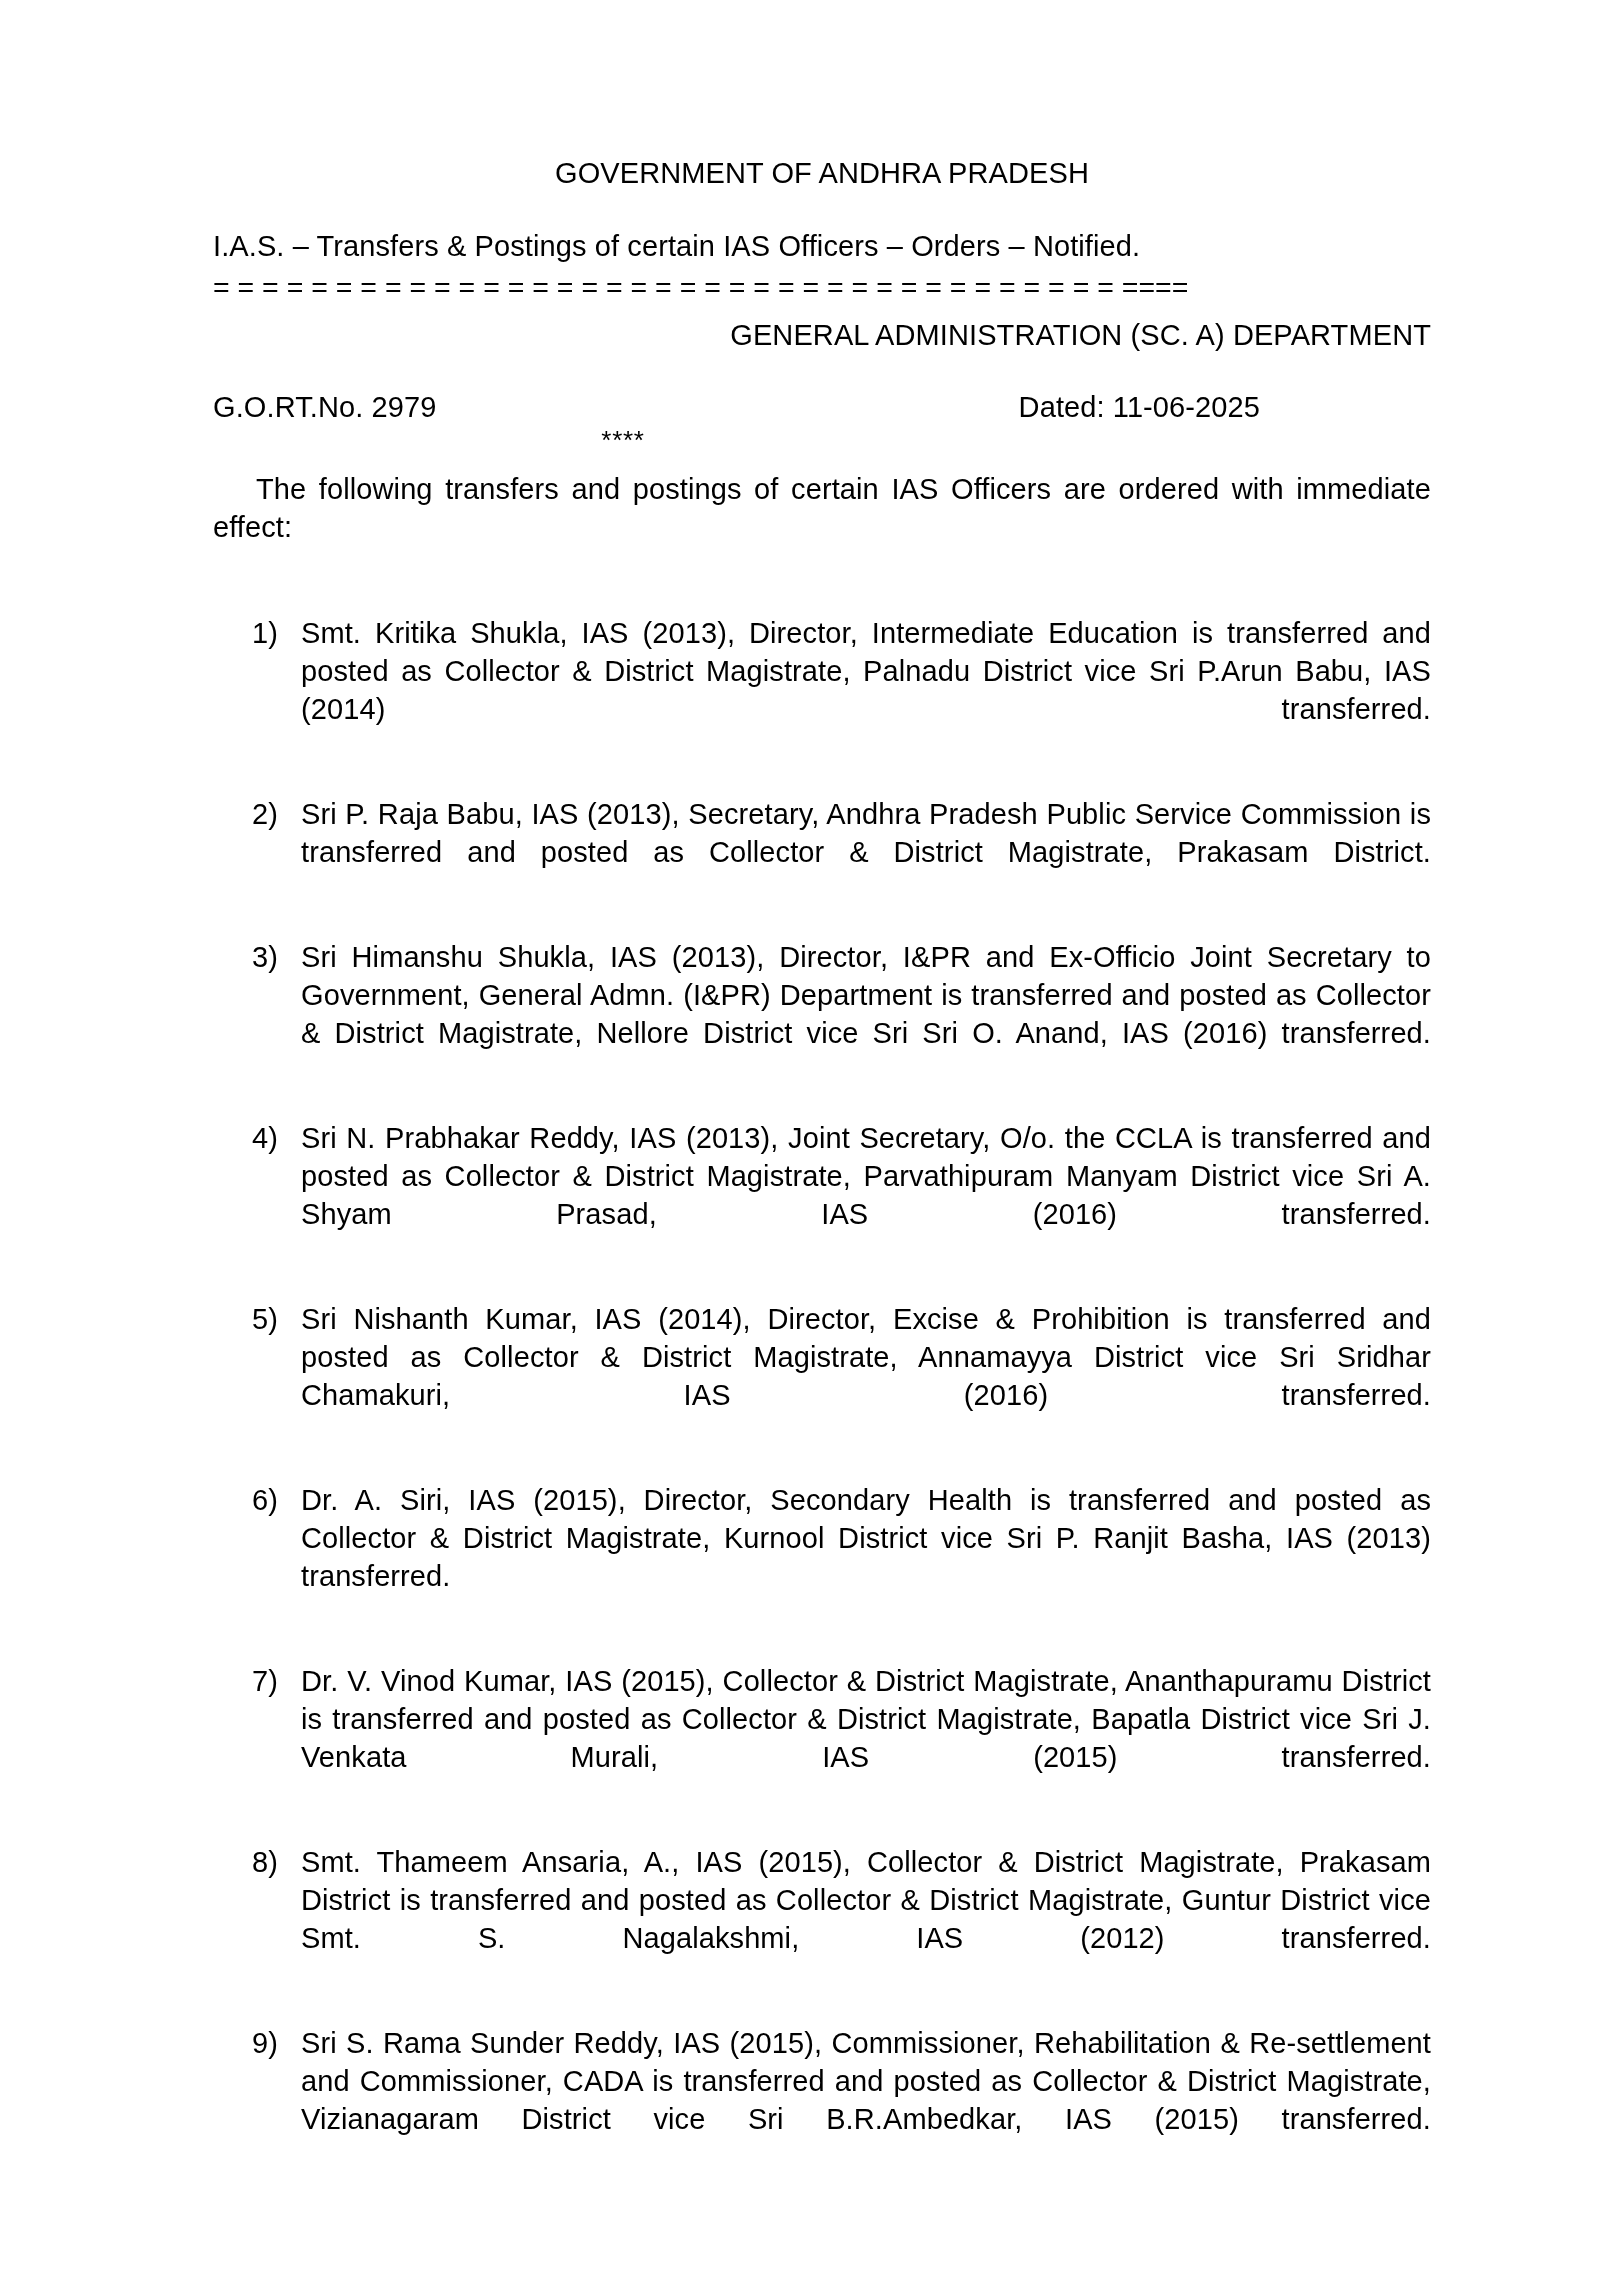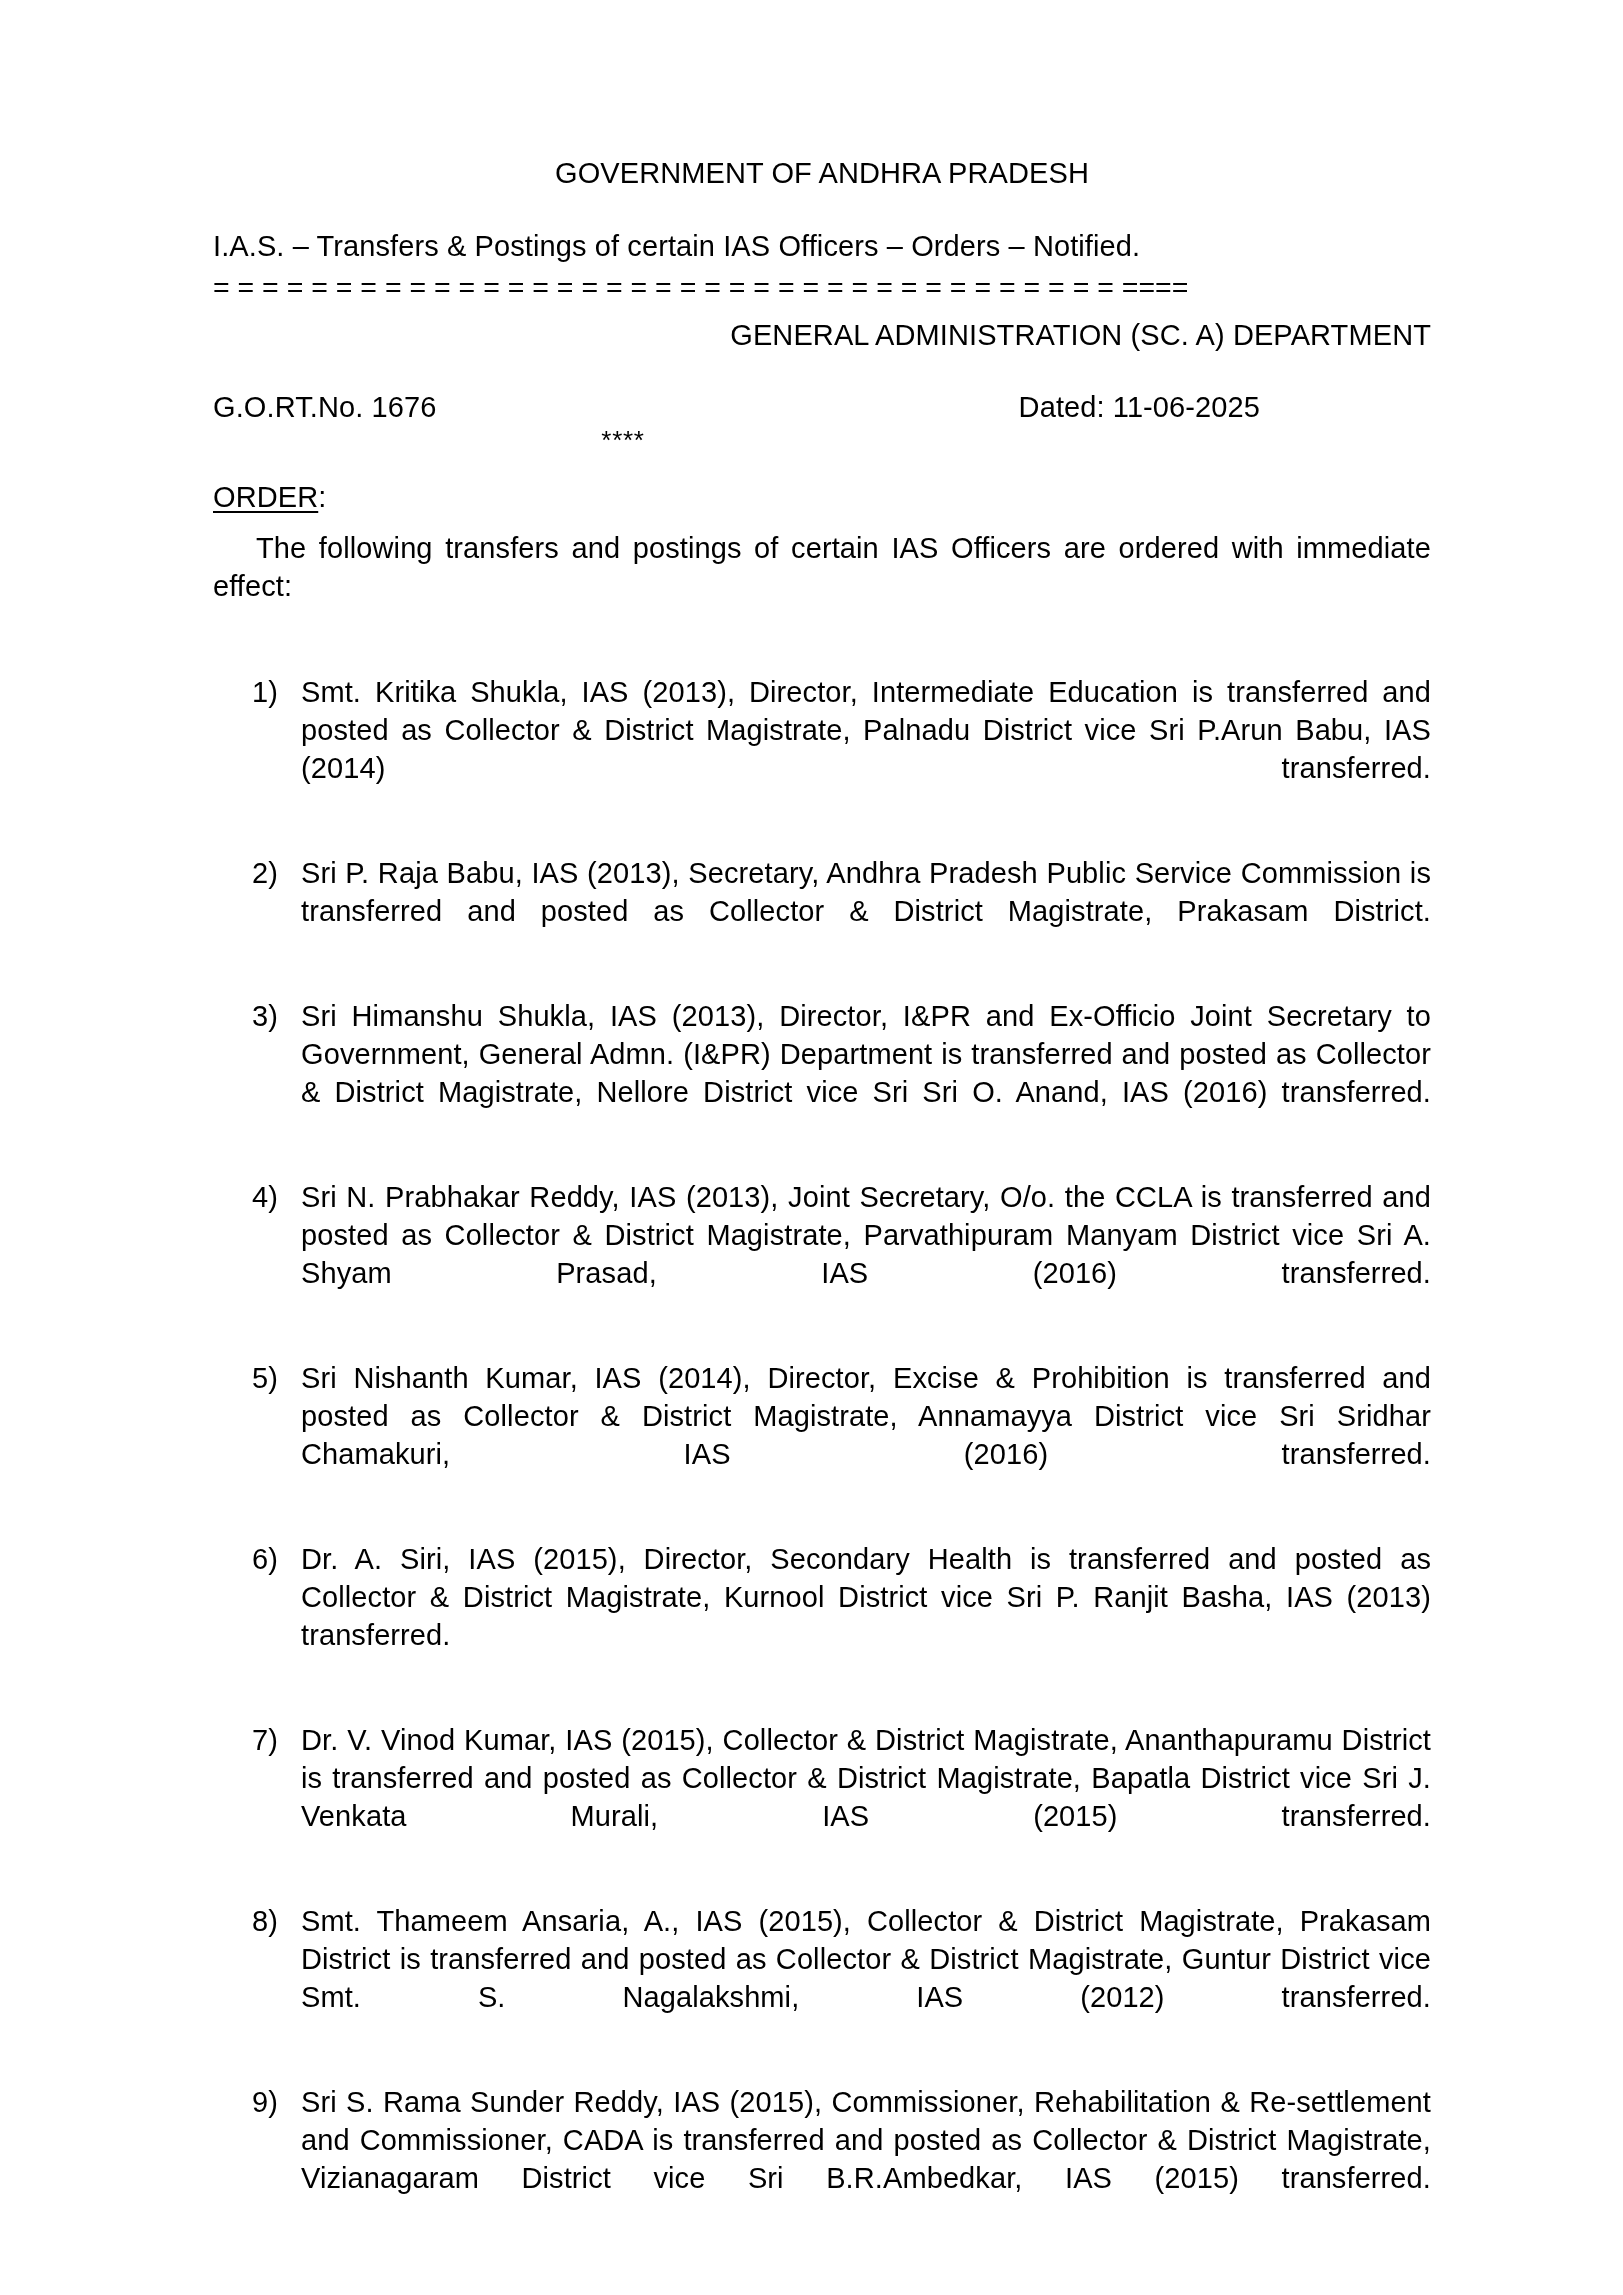--- a/index.html
+++ b/index.html
@@ -147,30 +147,27 @@
     <div class="t hdr-gov">GOVERNMENT OF ANDHRA PRADESH</div>
 
 
     <div class="t subject">I.A.S. – Transfers &amp; Postings of certain IAS Officers – Orders – Notified.</div>
 
     <div class="sep">= = = = = = = = = = = = = = = = = = = = = = = = = = = = = = = = = = = = = ====</div>
 
     <div class="t dept">GENERAL ADMINISTRATION (SC. A) DEPARTMENT</div>
 
     <div class="t gorow">
-      <span class="gono">G.O.RT.No. 1676</span>
+      <span class="gono">G.O.RT.No. 2979</span>
       <span class="gospacer"></span>
       <span class="godate">Dated: 11-06-2025</span>
     </div>
 
     <div class="stars">****</div>
 
-    <div class="t order-line">
-      <span class="u">ORDER</span><span>:</span>
-    </div>
 
     <div class="t intro">The following transfers and postings of certain IAS Officers are ordered with immediate effect:</div>
 
     <ol class="items t" id="items-list">
         <li class="first">
           <span class="marker">1)</span>
           <span class="body">Smt. Kritika Shukla, IAS (2013), Director, Intermediate Education is transferred and posted as Collector &amp; District Magistrate, Palnadu District vice Sri P.Arun Babu, IAS (2014) transferred.</span>
         </li>
         <li>
           <span class="marker">2)</span>

